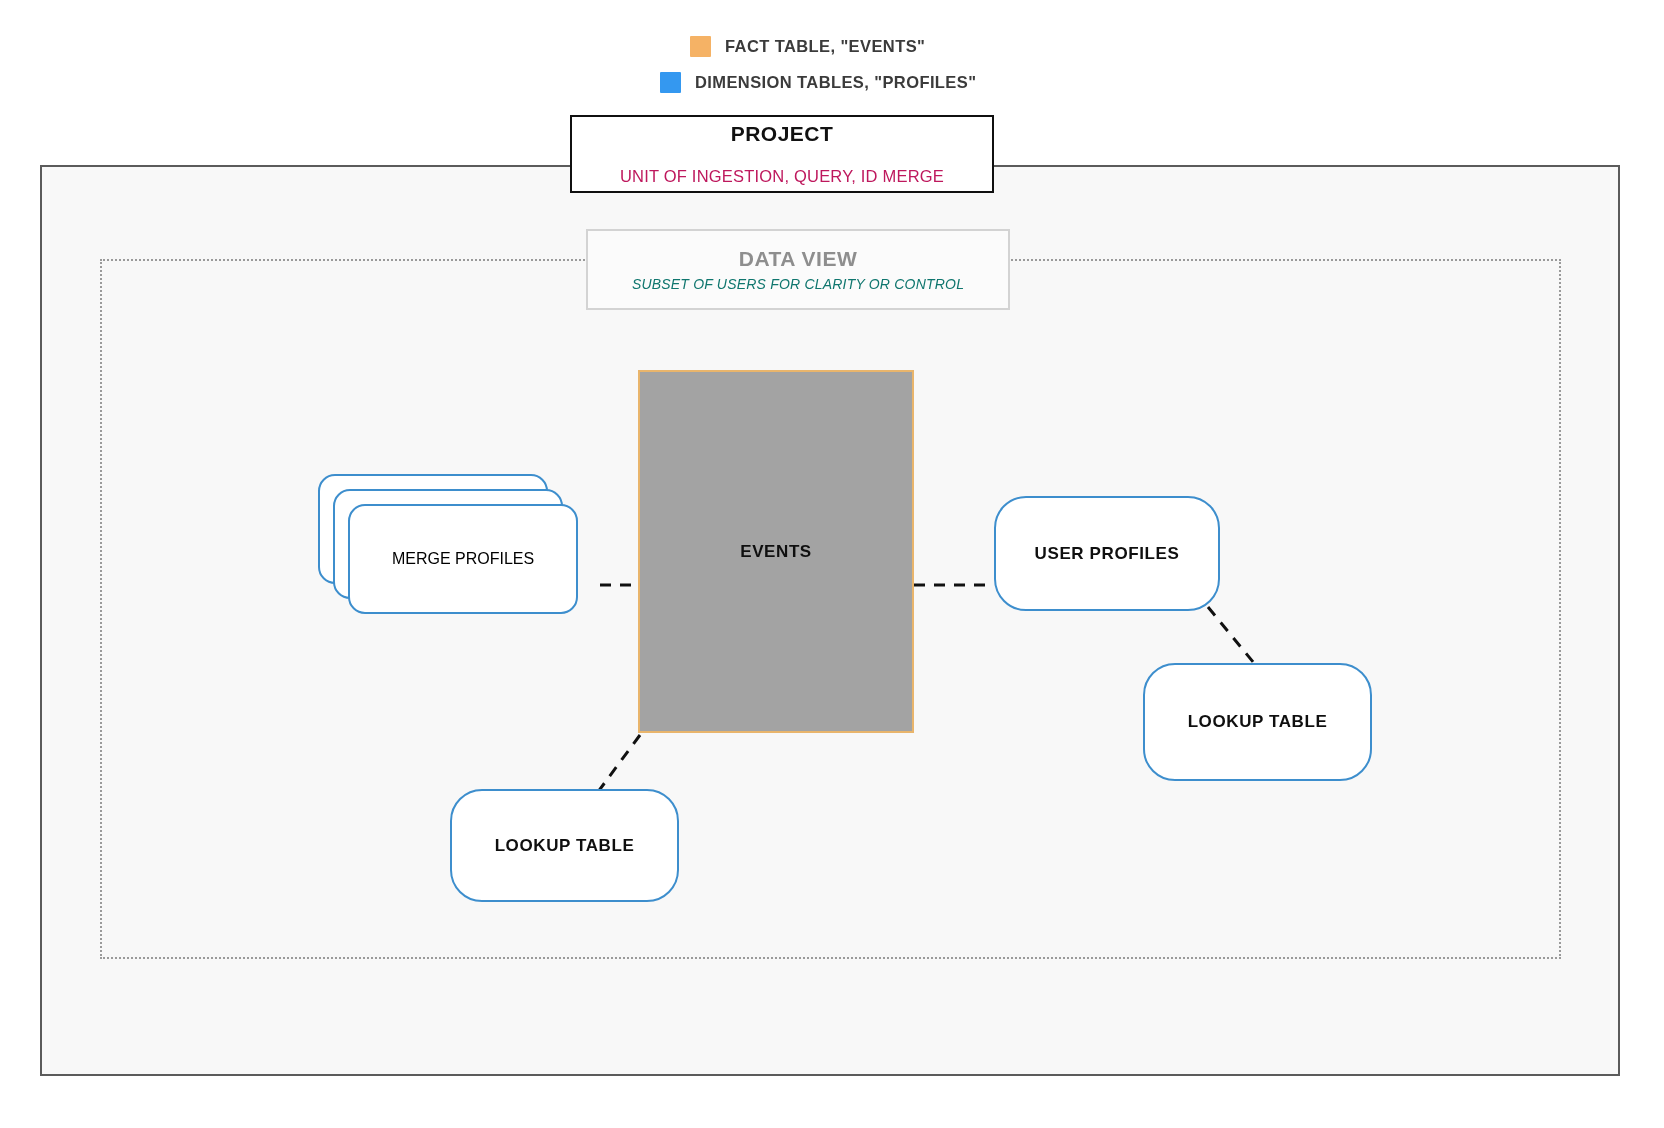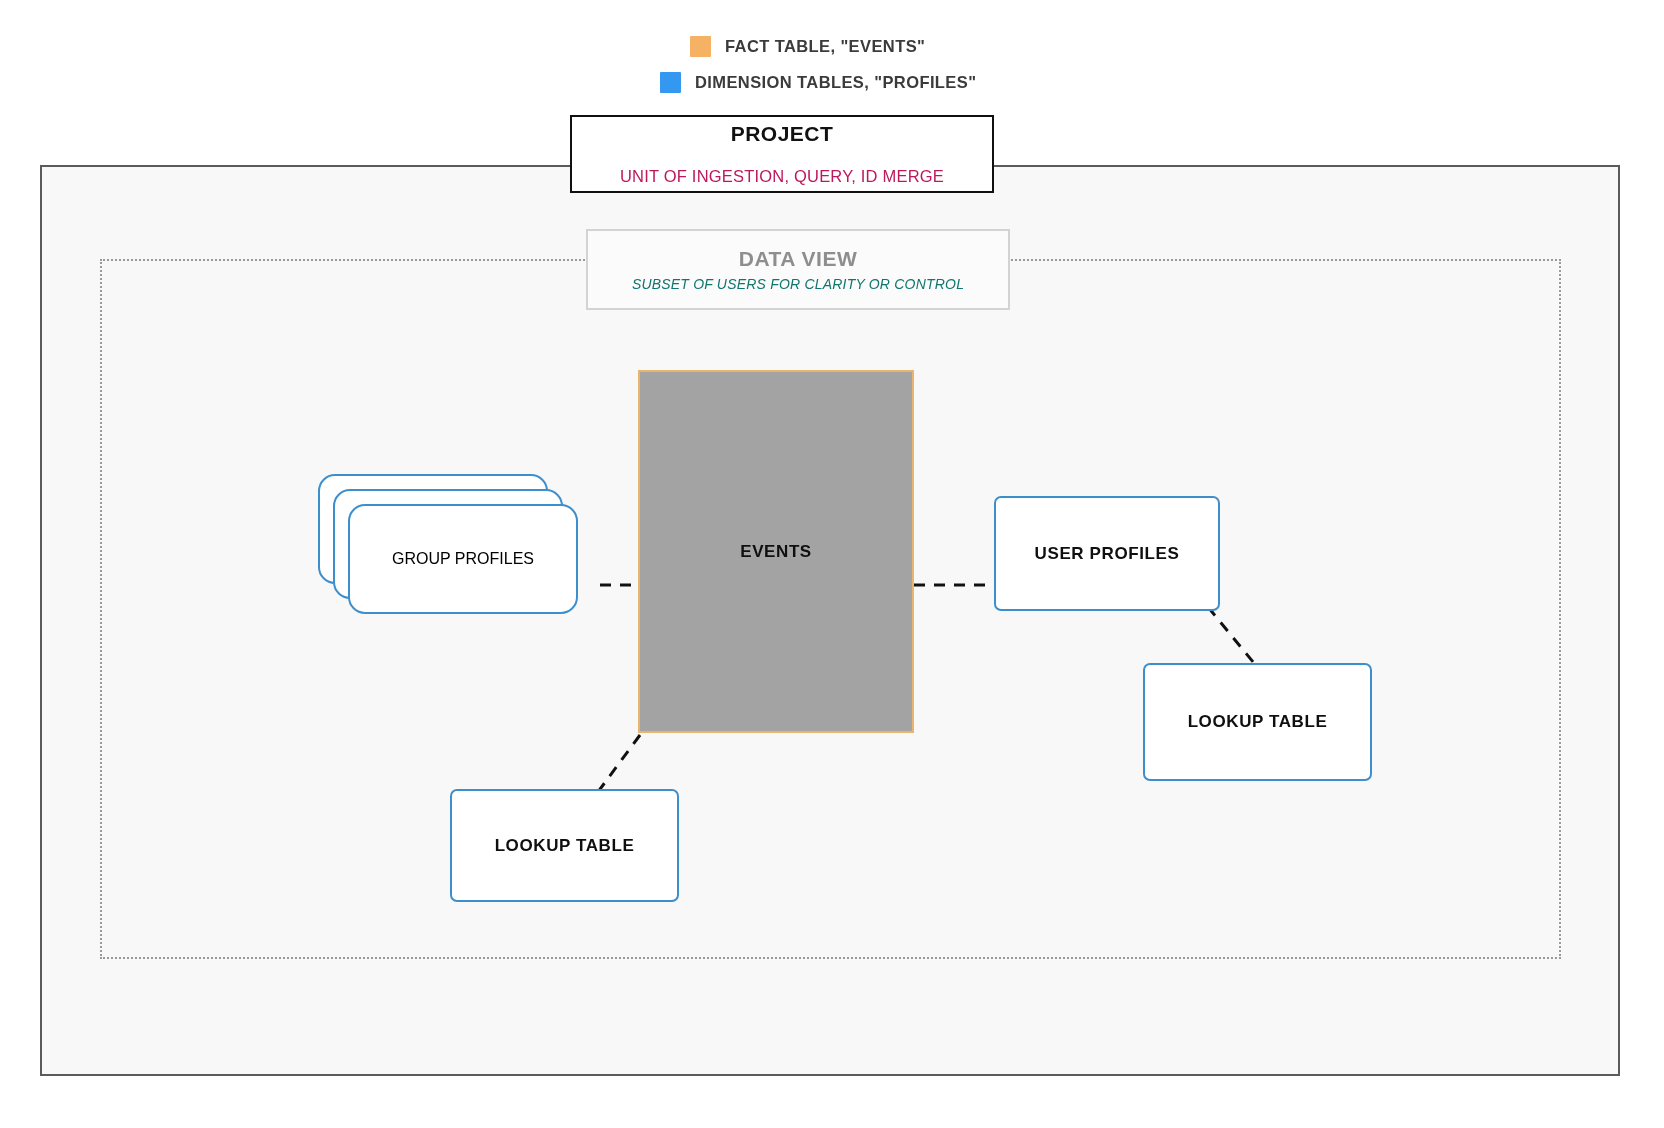--- a/index.html
+++ b/index.html
@@ -140,21 +140,21 @@
     font-weight: bold;
     color: #0f0f0f;
     letter-spacing: 0.6px;
   }
 
   
   .node-blue {
     position: absolute;
     background: #ffffff;
     border: 2px solid #3d8ecd;
-    border-radius: 7px;
+    border-radius: 32px;
     box-sizing: border-box;
     display: flex;
     align-items: center;
     justify-content: center;
   }
   .node-blue .node-label {
     font-size: 17px;
     font-weight: bold;
     color: #0f0f0f;
     letter-spacing: 0.6px;
@@ -237,21 +237,21 @@
   </div>
 
   <div id="events-box">
     <span class="node-label">EVENTS</span>
   </div>
 
   <div id="group-profiles-stack">
     <div class="stack-layer" id="gp-layer-back"></div>
     <div class="stack-layer" id="gp-layer-mid"></div>
     <div class="stack-layer" id="gp-layer-front">
-      <span class="node-label">GROUP PROFILES</span>
+      <span class="node-label">MERGE PROFILES</span>
     </div>
   </div>
 
   <div class="node-blue" id="user-profiles-box">
     <span class="node-label">USER PROFILES</span>
   </div>
 
   <div class="node-blue" id="lookup-right-box">
     <span class="node-label">LOOKUP TABLE</span>
   </div>

